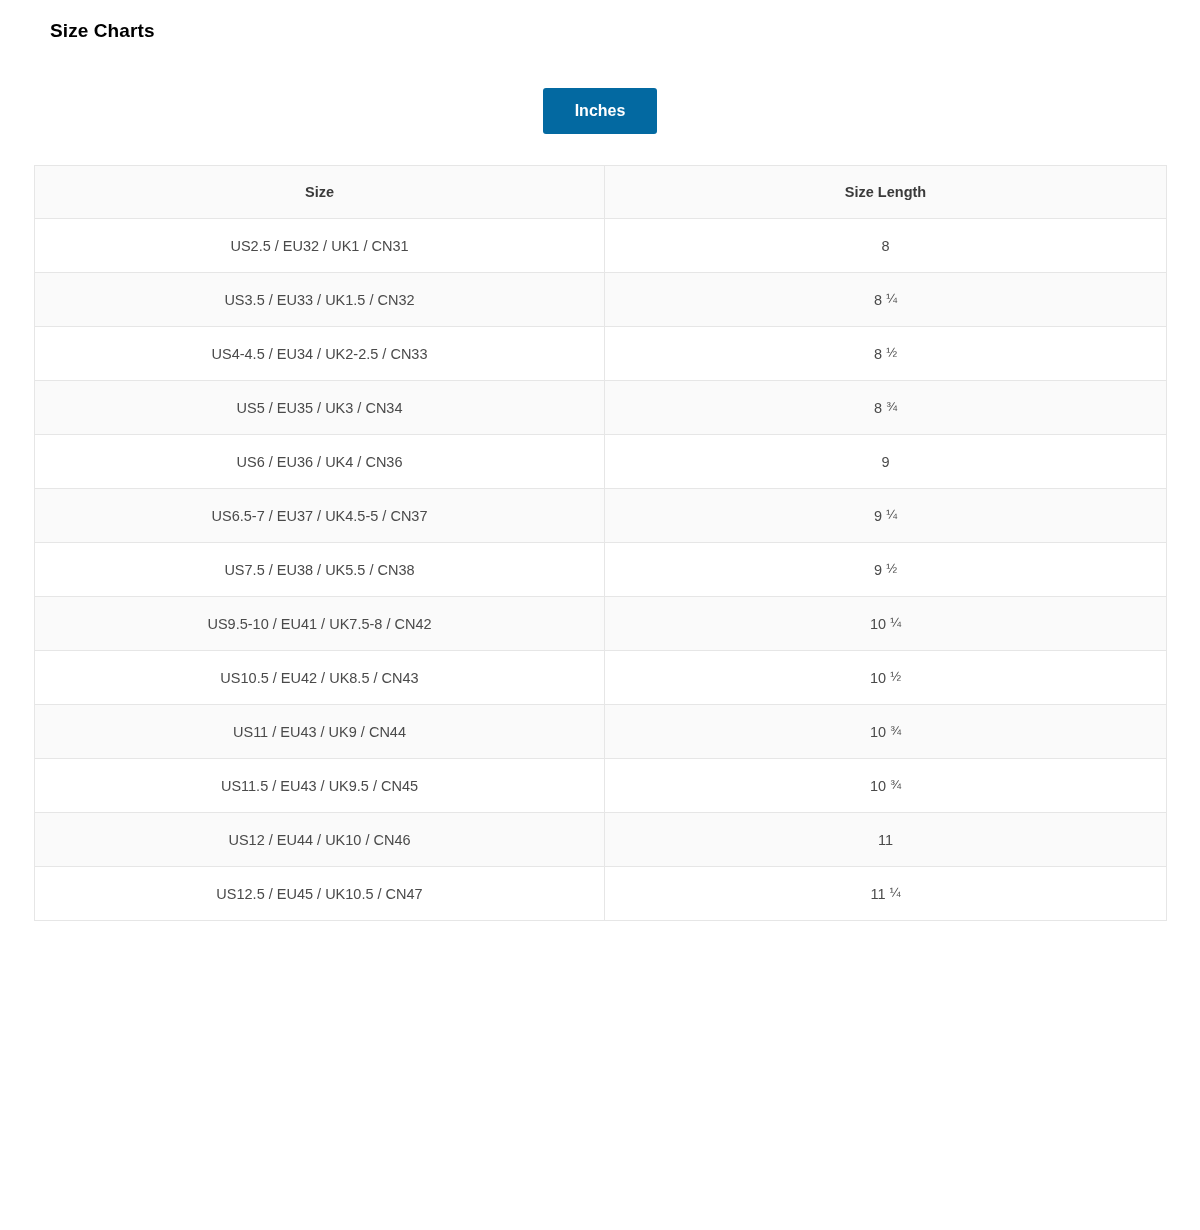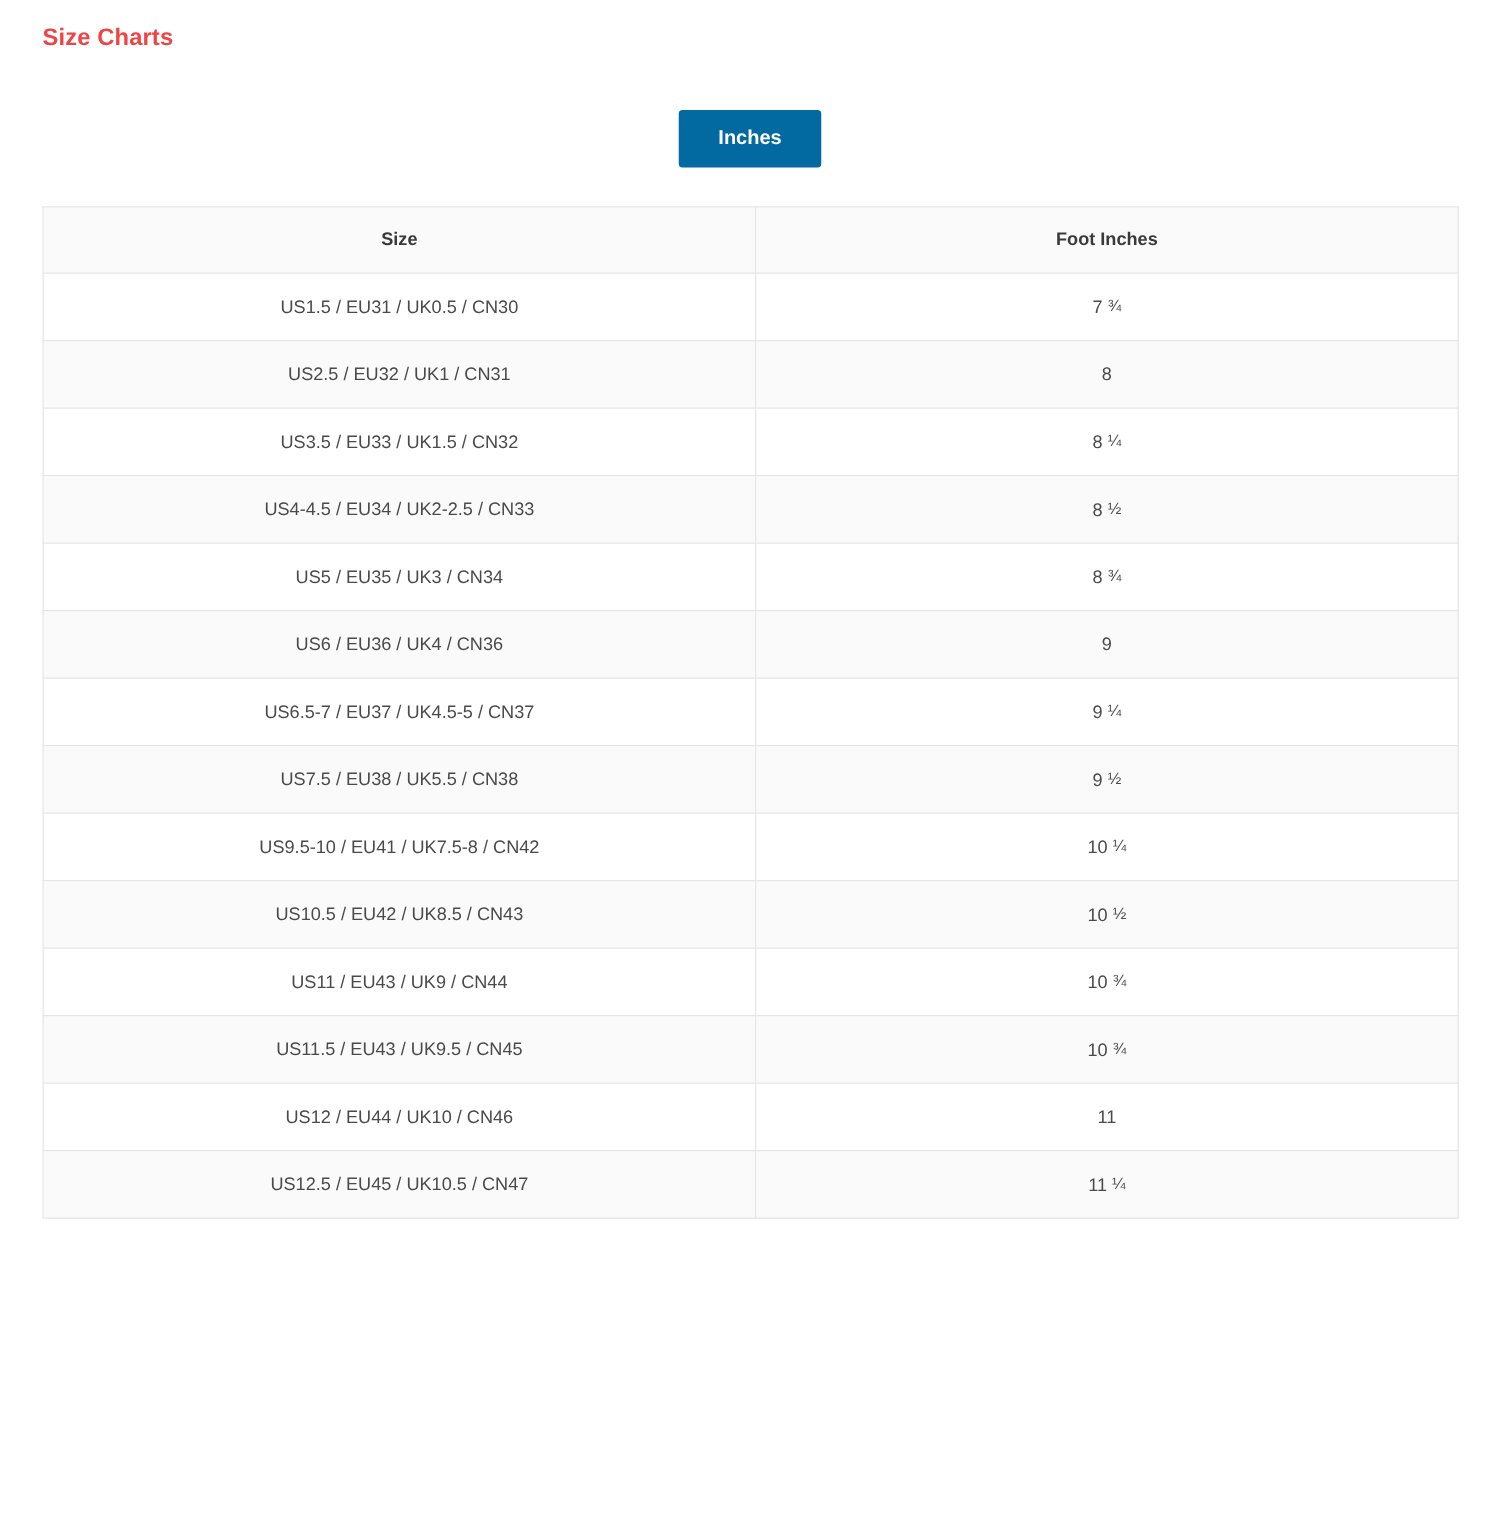--- a/index.html
+++ b/index.html
@@ -15,22 +15,22 @@
     -webkit-font-smoothing: antialiased;
   }
   .page {
     width: 1200px;
     box-sizing: border-box;
     padding: 0;
   }
   .page-title {
     font-size: 19px;
     font-weight: bold;
-    color: #ef4444;
-    margin: 20px 0 0 34px;
+    color: #000000;
+    margin: 20px 0 0 50px;
     letter-spacing: 0.1px;
   }
   .unit-tabs {
     display: flex;
     justify-content: center;
     margin-top: 46px;
   }
   .unit-tab {
     background: #0369a1;
     color: #ffffff;
@@ -95,28 +95,24 @@
 
   <div class="table-wrap">
     <table class="size-table">
       <colgroup>
         <col class="col-size">
         <col class="col-len">
       </colgroup>
       <thead>
         <tr>
           <th>Size</th>
-          <th>Foot Inches</th>
+          <th>Size Length</th>
         </tr>
       </thead>
       <tbody id="table-body">
-          <tr>
-            <td>US1.5 / EU31 / UK0.5 / CN30</td>
-            <td>7 <span class="frac">¾</span></td>
-          </tr>
           <tr>
             <td>US2.5 / EU32 / UK1 / CN31</td>
             <td>8</td>
           </tr>
           <tr>
             <td>US3.5 / EU33 / UK1.5 / CN32</td>
             <td>8 <span class="frac">¼</span></td>
           </tr>
           <tr>
             <td>US4-4.5 / EU34 / UK2-2.5 / CN33</td>

